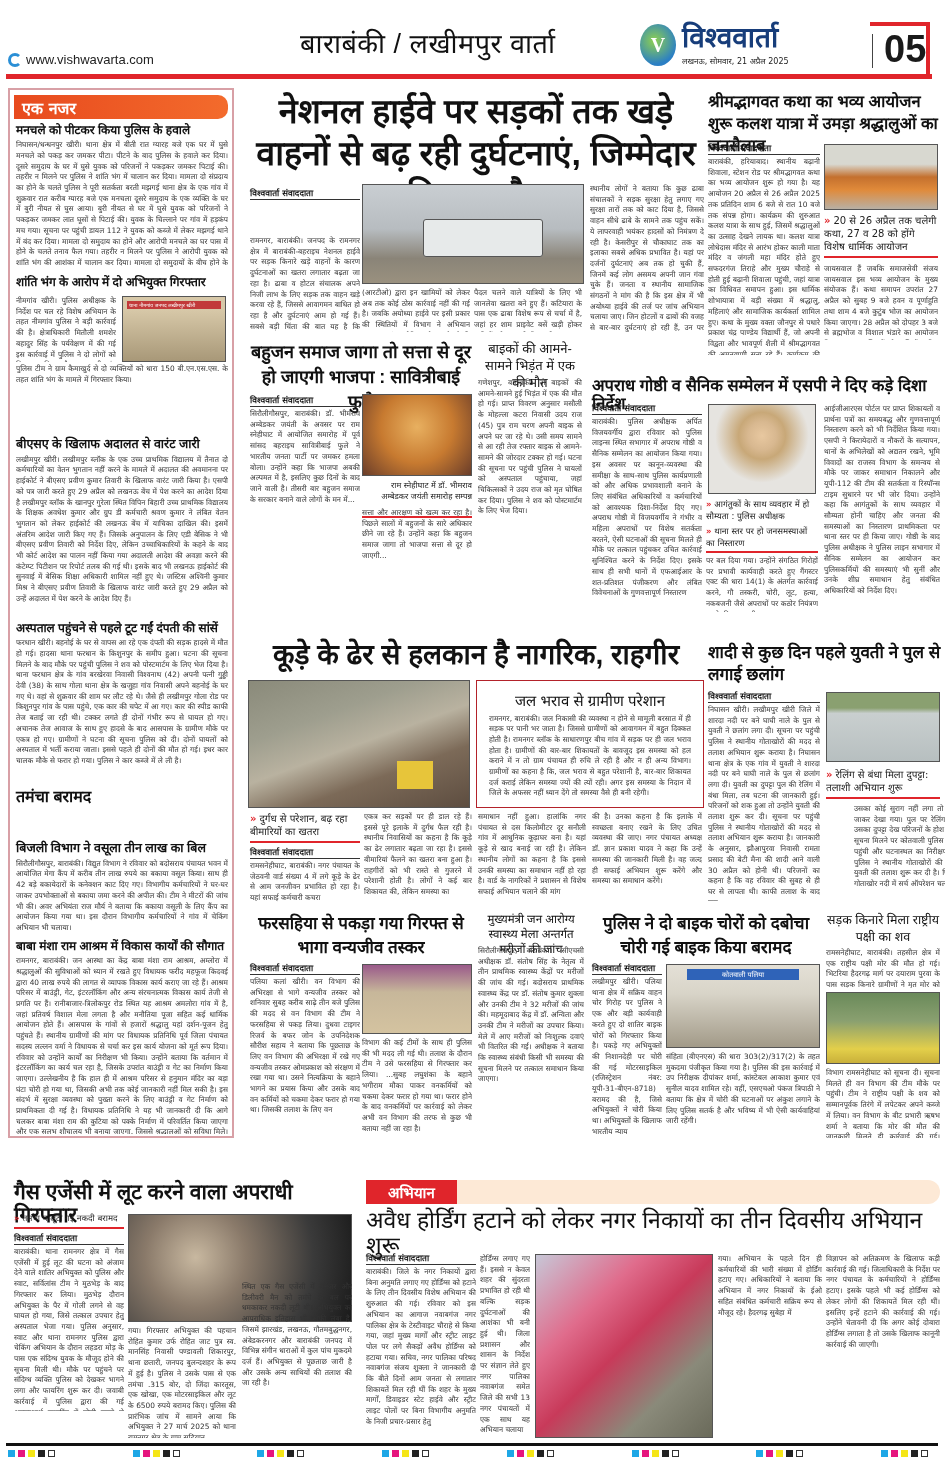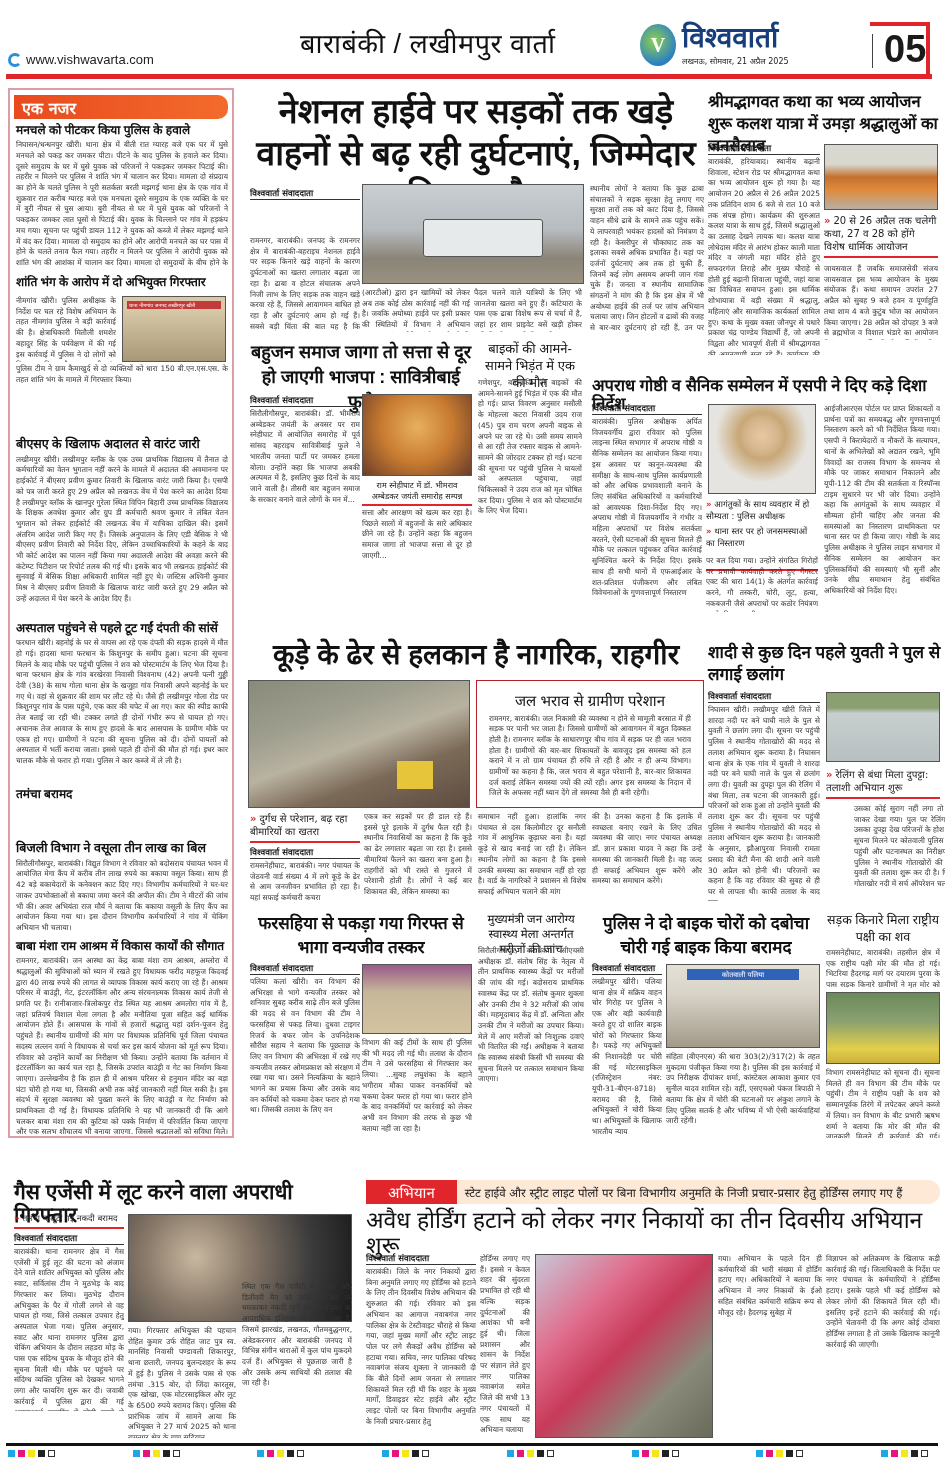--- a/index.html
+++ b/index.html
@@ -18,21 +18,21 @@
 .col-box{border:2px solid #d8a0a6;}
 .ek-nazar{left:14px;top:95px;width:214px;height:24px;background:linear-gradient(90deg,#e84a1e,#f36b2c);color:#fff;font-weight:bold;font-size:16px;padding:2px 8px;border-radius:0 10px 10px 0}
 .hl{font-family:"Liberation Sans",sans-serif;font-weight:bold;color:#111;line-height:1.1}
 .txt{font-size:7.4px;line-height:10.7px;color:#333;text-align:justify;overflow:hidden}
 .byline{font-size:8.5px;font-weight:bold;border-bottom:1px solid #333;padding-bottom:1px;margin-bottom:2px}
 .sub{font-size:10px;line-height:13px;color:#222;border-bottom:2px solid #e0252b;padding-bottom:3px}
 .sub .chev{color:#e0252b;font-weight:bold;margin-right:3px}
 .photo{background:#999;border:1px solid #555}
 .boxed{border:1.5px solid #b3222a;padding:12px}
 .abhiyan{left:366px;top:1180px;width:574px;height:24px;background:#fde9d6;border-radius:0 12px 12px 0;display:flex;align-items:center}
-.abhiyan-tag{background:#e0252b;color:#fff;font-size:15px;font-weight:normal;padding:2px 22px;height:24px}
+.abhiyan-tag{background:#e0252b;color:#fff;font-size:15px;font-weight:bold;padding:2px 22px;height:24px}
 .abhiyan-txt{font-size:11.5px;padding-left:8px;color:#222;white-space:nowrap}
 .foot-line{left:6px;top:1443px;width:932px;height:3px;background:#111}
 .reg{display:flex;gap:3px;align-items:center}
 .reg span{width:7px;height:7px;display:inline-block}
 </style>
 </head>
 <body>
 
 <div class="abs hdr-url">
   <span class="ie"></span>
@@ -67,21 +67,21 @@
 
 <div class="abs" style="left:16px;top:438px;width:212px">
   <div class="hl" style="font-size:12.5px">बीएसए के खिलाफ अदालत से वारंट जारी</div>
   <div class="txt" style="height:168px;margin-top:3px">लखीमपुर खीरी। लखीमपुर ब्लॉक के एक उच्च प्राथमिक विद्यालय में तैनात दो कर्मचारियों का वेतन भुगतान नहीं करने के मामले में अदालत की अवमानना पर हाईकोर्ट ने बीएसए प्रवीण कुमार तिवारी के खिलाफ वारंट जारी किया है। एसपी को पत्र जारी करते हुए 29 अप्रैल को लखनऊ बेंच में पेश करने का आदेश दिया है लखीमपुर ब्लॉक के खानपुर गुरेला स्थित विपिन बिहारी उच्च प्राथमिक विद्यालय के शिक्षक अवधेश कुमार और ग्रुप डी कर्मचारी श्रवण कुमार ने लंबित वेतन भुगतान को लेकर हाईकोर्ट की लखनऊ बेंच में याचिका दाखिल की। इसमें अंतरिम आदेश जारी किए गए हैं। जिसके अनुपालन के लिए एडी बेसिक ने भी बीएसए प्रवीण तिवारी को निर्देश दिए, लेकिन उच्चाधिकारियों के कहने के बाद भी कोर्ट आदेश का पालन नहीं किया गया अदालती आदेश की अवज्ञा करने की कंटेम्प्ट पिटीशन पर रिपोर्ट तलब की गई थी। इसके बाद भी लखनऊ हाईकोर्ट की सुनवाई में बेसिक शिक्षा अधिकारी शामिल नहीं हुए थे। जस्टिस अश्विनी कुमार मिश्र ने बीएसए प्रवीण तिवारी के खिलाफ वारंट जारी करते हुए 29 अप्रैल को उन्हें अदालत में पेश करने के आदेश दिए हैं।</div>
 </div>
 <div class="abs" style="left:16px;top:622px;width:212px">
   <div class="hl" style="font-size:12px">अस्पताल पहुंचने से पहले टूट गईं दंपती की सांसें</div>
   <div class="txt" style="height:150px;margin-top:3px">फरधान खीरी। बहनोई के घर से वापस आ रहे एक दंपती की सड़क हादसे में मौत हो गई। हादसा थाना फरधान के किशुनपुर के समीप हुआ। घटना की सूचना मिलने के बाद मौके पर पहुंची पुलिस ने शव को पोस्टमार्टम के लिए भेज दिया है। थाना फरधान क्षेत्र के गांव बरखेरवा निवासी विश्वनाथ (42) अपनी पत्नी गुड्डी देवी (38) के साथ गोला थाना क्षेत्र के खजुहा गांव निवासी अपने बहनोई के घर गए थे। वहां से शुक्रवार की शाम घर लौट रहे थे। जैसे ही लखीमपुर गोला रोड पर किशुनपुर गांव के पास पहुंचे, एक कार की चपेट में आ गए। कार की स्पीड काफी तेज बताई जा रही थी। टक्कर लगते ही दोनों गंभीर रूप से घायल हो गए। अचानक तेज आवाज के साथ हुए हादसे के बाद आसपास के ग्रामीण मौके पर एकत्र हो गए। ग्रामीणों ने घटना की सूचना पुलिस को दी। दोनों घायलों को अस्पताल में भर्ती कराया जाता। इससे पहले ही दोनों की मौत हो गई। इधर कार चालक मौके से फरार हो गया। पुलिस ने कार कब्जे में ले ली है।</div>
 </div>
 <div class="abs" style="left:16px;top:788px;width:212px">
-  <div class="hl" style="font-size:12px">तमंचा बरामद</div>
+  <div class="hl" style="font-size:16px">तमंचा बरामद</div>
 </div>
 <div class="abs" style="left:16px;top:842px;width:212px">
   <div class="hl" style="font-size:12.5px">बिजली विभाग ने वसूला तीन लाख का बिल</div>
   <div class="txt" style="height:76px;margin-top:3px">सिरौलीगौसपुर, बाराबंकी। विद्युत विभाग ने रविवार को बदोसराय पंचायत भवन में आयोजित मेगा कैंप में करीब तीन लाख रुपये का बकाया वसूल किया। साथ ही 42 बड़े बकायेदारों के कनेक्शन काट दिए गए। विभागीय कर्मचारियों ने घर-घर जाकर उपभोक्ताओं से बकाया जमा करने की अपील की। टीम ने मीटरों की जांच भी की। अवर अभियंता राज मौर्य ने बताया कि बकाया वसूली के लिए कैंप का आयोजन किया गया था। इस दौरान विभागीय कर्मचारियों ने गांव में चेकिंग अभियान भी चलाया।</div>
 </div>
 <div class="abs" style="left:16px;top:940px;width:212px">
   <div class="hl" style="font-size:12px">बाबा मंशा राम आश्रम में विकास कार्यों की सौगात</div>
   <div class="txt" style="height:178px;margin-top:3px">रामनगर, बाराबंकी। जन आस्था का केंद्र बाबा मंशा राम आश्रम, अम्लोरा में श्रद्धालुओं की सुविधाओं को ध्यान में रखते हुए विधायक फरीद महफूज किदवई द्वारा 40 लाख रुपये की लागत से व्यापक विकास कार्य कराए जा रहे हैं। आश्रम परिसर में बाउंड्री, गेट, इंटरलॉकिंग और अन्य संरचनात्मक विकास कार्य तेजी से प्रगति पर हैं। रानीबाजार-त्रिलोकपुर रोड स्थित यह आश्रम अमलोरा गांव में है, जहां प्रतिवर्ष विशाल मेला लगता है और मनौतिया पूजा सहित कई धार्मिक आयोजन होते हैं। आसपास के गांवों से हजारों श्रद्धालु यहां दर्शन-पूजन हेतु पहुंचते हैं। स्थानीय ग्रामीणों की मांग पर विधायक प्रतिनिधि पूर्व जिला पंचायत सदस्य लल्लन वर्मा ने विधायक से चर्चा कर इस कार्य योजना को मूर्त रूप दिया। रविवार को उन्होंने कार्यों का निरीक्षण भी किया। उन्होंने बताया कि वर्तमान में इंटरलॉकिंग का कार्य चल रहा है, जिसके उपरांत बाउंड्री व गेट का निर्माण किया जाएगा। उल्लेखनीय है कि हाल ही में आश्रम परिसर से हनुमान मंदिर का बड़ा घंटा चोरी हो गया था, जिसकी अभी तक कोई जानकारी नहीं मिल सकी है। इस संदर्भ में सुरक्षा व्यवस्था को पुख्ता करने के लिए बाउंड्री व गेट निर्माण को प्राथमिकता दी गई है। विधायक प्रतिनिधि ने यह भी जानकारी दी कि आगे चलकर बाबा मंशा राम की कुटिया को पक्के निर्माण में परिवर्तित किया जाएगा और एक सुलभ शौचालय भी बनाया जाएगा, जिससे श्रद्धालुओं को सुविधा मिले। उन्होंने बताया कि श्रद्धालुओं और ग्रामीणों की राय से अन्य आवश्यक कार्य भी योजना में जोड़े जाएंगे।</div>
 </div>
 
@@ -107,33 +107,33 @@
   <div class="sub"><span class="chev">»</span><span>20 से 26 अप्रैल तक चलेगी कथा, 27 व 28 को होंगे विशेष धार्मिक आयोजन</span></div>
 </div>
 <div class="abs txt" style="left:824px;top:264px;width:114px;height:76px">जायसवाल हैं जबकि समाजसेवी संजय जायसवाल इस भव्य आयोजन के मुख्य संयोजक हैं। कथा समापन उपरांत 27 अप्रैल को सुबह 9 बजे हवन व पूर्णाहुति तथा शाम 4 बजे कुटुंब भोज का आयोजन किया जाएगा। 28 अप्रैल को दोपहर 3 बजे से ब्रह्मभोज व विशाल भंडारे का आयोजन किया जाएगा, जिसमें क्षेत्रवासियों सहित श्रद्धालुओं को प्रसाद वितरित किया जाएगा।</div>
 
 <div class="abs hl" style="left:248px;top:340px;width:226px;font-size:18px;line-height:25px;text-align:center">बहुजन समाज जागा तो सत्ता से दूर हो जाएगी भाजपा : सावित्रीबाई फुले</div>
 <div class="abs" style="left:250px;top:394px;width:110px">
   <div class="byline">विश्ववार्ता संवाददाता</div>
   <div class="txt" style="height:218px">सिरौलीगौसपुर, बाराबंकी। डॉ. भीमराव अम्बेडकर जयंती के अवसर पर राम स्नेहीघाट में आयोजित समारोह में पूर्व सांसद बहराइच सावित्रीबाई फुले ने भारतीय जनता पार्टी पर जमकर हमला बोला। उन्होंने कहा कि भाजपा अबकी अल्पमत में है, इसलिए कुछ दिनों के बाद जाने वाली है। तीसरी बार बहुजन समाज के सरकार बनाने वाले लोगों के मन में...</div>
 </div>
 <div class="abs photo" style="left:362px;top:394px;width:110px;height:82px;background:radial-gradient(circle at 50% 40%,#e8b060,#c77a30 50%,#6a3d2a 100%)"></div>
-<div class="abs" style="left:362px;top:480px;width:110px;font-size:8px;line-height:11px;text-align:center;border-bottom:2px solid #e0252b;padding-bottom:2px">राम स्नेहीघाट में डॉ. भीमराव अम्बेडकर जयंती समारोह सम्पन्न</div>
+<div class="abs" style="left:362px;top:480px;width:110px;font-size:8px;line-height:11px;text-align:right;border-bottom:2px solid #e0252b;padding-bottom:14px">राम स्नेहीघाट में डॉ. भीमराव अम्बेडकर जयंती समारोह सम्पन्न</div>
 <div class="abs txt" style="left:362px;top:508px;width:110px;height:104px">सत्ता और आरक्षण को खत्म कर रहा है। पिछले सालों में बहुजनों के सारे अधिकार छीने जा रहे हैं। उन्होंने कहा कि बहुजन समाज जागा तो भाजपा सत्ता से दूर हो जाएगी...</div>
 
 <div class="abs hl" style="left:478px;top:340px;width:104px;font-size:13px;line-height:17px;text-align:center;font-weight:normal">बाइकों की आमने-सामने भिड़ंत में एक की मौत</div>
 <div class="abs txt" style="left:478px;top:378px;width:104px;height:234px">गणेशपुर, बाराबंकी। दो बाइकों की आमने-सामने हुई भिड़ंत में एक की मौत हो गई। प्राप्त विवरण अनुसार मसौली के मोहल्ला कटरा निवासी उदय राज (45) पुत्र राम चरण अपनी बाइक से अपने घर जा रहे थे। उसी समय सामने से आ रही तेज रफ्तार बाइक से आमने-सामने की जोरदार टक्कर हो गई। घटना की सूचना पर पहुंची पुलिस ने घायलों को अस्पताल पहुंचाया, जहां चिकित्सकों ने उदय राज को मृत घोषित कर दिया। पुलिस ने शव को पोस्टमार्टम के लिए भेज दिया।</div>
 
 <div class="abs hl" style="left:592px;top:376px;width:350px;font-size:16.5px">अपराध गोष्ठी व सैनिक सम्मेलन में एसपी ने दिए कड़े दिशा निर्देश</div>
 <div class="abs" style="left:592px;top:402px;width:110px">
   <div class="byline">विश्ववार्ता संवाददाता</div>
   <div class="txt" style="height:196px">बाराबंकी। पुलिस अधीक्षक अर्पित विजयवर्गीय द्वारा रविवार को पुलिस लाइन्स स्थित सभागार में अपराध गोष्ठी व सैनिक सम्मेलन का आयोजन किया गया। इस अवसर पर कानून-व्यवस्था की समीक्षा के साथ-साथ पुलिस कार्यप्रणाली को और अधिक प्रभावशाली बनाने के लिए संबंधित अधिकारियों व कर्मचारियों को आवश्यक दिशा-निर्देश दिए गए। अपराध गोष्ठी में विजयवर्गीय ने गंभीर व महिला अपराधों पर विशेष सतर्कता बरतने, ऐसी घटनाओं की सूचना मिलते ही मौके पर तत्काल पहुंचकर उचित कार्रवाई सुनिश्चित करने के निर्देश दिए। इसके साथ ही सभी थानों में एफआईआर के शत-प्रतिशत पंजीकरण और लंबित विवेचनाओं के गुणवत्तापूर्ण निस्तारण</div>
 </div>
 <div class="abs photo" style="left:708px;top:404px;width:108px;height:90px;background:radial-gradient(circle at 50% 35%,#e8c8a0 0,#d8b890 18%,#c8a878 30%,#e6e4e0 60%)"></div>
-<div class="abs" style="left:706px;top:498px;width:112px;font-size:8.5px;line-height:12px;border-bottom:2px solid #e0252b;padding-bottom:20px">
+<div class="abs" style="left:706px;top:498px;width:112px;font-size:8.5px;line-height:12px;border-bottom:2px solid #e0252b;padding-bottom:2px">
   <div><span class="chev" style="color:#e0252b;font-weight:bold">»</span> <span>आगंतुकों के साथ व्यवहार में हो सौम्यता : पुलिस अधीक्षक</span></div>
   <div style="margin-top:3px"><span class="chev" style="color:#e0252b;font-weight:bold">»</span> <span>थाना स्तर पर हो जनसमस्याओं का निस्तारण</span></div>
 </div>
 <div class="abs txt" style="left:706px;top:556px;width:112px;height:56px">पर बल दिया गया। उन्होंने संगठित गिरोहों पर प्रभावी कार्यवाही करते हुए गैंगस्टर एक्ट की धारा 14(1) के अंतर्गत कार्रवाई करने, गौ तस्करी, चोरी, लूट, हत्या, नकबजनी जैसे अपराधों पर कठोर नियंत्रण रखने की बात कही।</div>
 <div class="abs txt" style="left:824px;top:404px;width:116px;height:208px">आईजीआरएस पोर्टल पर प्राप्त शिकायतों व प्रार्थना पत्रों का समयबद्ध और गुणवत्तापूर्ण निस्तारण करने को भी निर्देशित किया गया। एसपी ने किरायेदारों व नौकरों के सत्यापन, थानों के अभिलेखों को अद्यतन रखने, भूमि विवादों का राजस्व विभाग के समन्वय से मौके पर जाकर समाधान निकालने और यूपी-112 की टीम की सतर्कता व रिस्पॉन्स टाइम सुधारने पर भी जोर दिया। उन्होंने कहा कि आगंतुकों के साथ व्यवहार में सौम्यता होनी चाहिए और जनता की समस्याओं का निस्तारण प्राथमिकता पर थाना स्तर पर ही किया जाए। गोष्ठी के बाद पुलिस अधीक्षक ने पुलिस लाइन सभागार में सैनिक सम्मेलन का आयोजन कर पुलिसकर्मियों की समस्याएं भी सुनीं और उनके शीघ्र समाधान हेतु संबंधित अधिकारियों को निर्देश दिए।</div>
 
 <div class="abs hl" style="left:248px;top:640px;width:456px;font-size:28px;text-align:center">कूड़े के ढेर से हलकान है नागरिक, राहगीर</div>
 <div class="abs photo" style="left:248px;top:680px;width:222px;height:128px;background:linear-gradient(160deg,#8a8a7a 0%,#9e9e8e 30%,#b9b2a0 50%,#7c6a58 70%,#5d4d40 100%)">
   <div style="position:absolute;left:148px;top:80px;width:36px;height:28px;background:#e7c53a"></div>
 </div>
@@ -192,21 +192,20 @@
   <div class="sub" style="font-size:8.5px;line-height:12px"><span class="chev">»</span><span>तमंचा व लूटी गई नकदी बरामद</span></div>
   <div class="byline" style="margin-top:3px">विश्ववार्ता संवाददाता</div>
   <div class="txt" style="height:164px">बाराबंकी। थाना रामनगर क्षेत्र में गैस एजेंसी में हुई लूट की घटना को अंजाम देने वाले शातिर अभियुक्त को पुलिस और स्वाट, सर्विलांस टीम ने मुठभेड़ के बाद गिरफ्तार कर लिया। मुठभेड़ दौरान अभियुक्त के पैर में गोली लगने से वह घायल हो गया, जिसे तत्काल उपचार हेतु अस्पताल भेजा गया। पुलिस अनुसार, स्वाट और थाना रामनगर पुलिस द्वारा चेकिंग अभियान के दौरान लहडरा मोड़ के पास एक संदिग्ध युवक के मौजूद होने की सूचना मिली थी। मौके पर पहुंचने पर संदिग्ध व्यक्ति पुलिस को देखकर भागने लगा और फायरिंग शुरू कर दी। जवाबी कार्रवाई में पुलिस द्वारा की गई आत्मरक्षार्थ फायरिंग में गोली लगने से अभियुक्त घायल हो</div>
 </div>
 <div class="abs photo" style="left:128px;top:1214px;width:224px;height:108px;background:radial-gradient(circle at 30% 40%,#c8b8a0 0,#8a7a6a 30%,#3a3a3a 70%,#1a1a1a 100%)"></div>
 <div class="abs txt" style="left:128px;top:1326px;width:108px;height:112px">गया। गिरफ्तार अभियुक्त की पहचान रोहित कुमार उर्फ रोहित जाट पुत्र स्व. मानसिंह निवासी पण्डावली शिकारपुर, थाना छतारी, जनपद बुलन्दशहर के रूप में हुई है। पुलिस ने उसके पास से एक तमंचा .315 बोर, दो जिंदा कारतूस, एक खोखा, एक मोटरसाइकिल और लूट के 6500 रुपये बरामद किए। पुलिस की प्रारंभिक जांच में सामने आया कि अभियुक्त ने 27 मार्च 2025 को थाना रामनगर क्षेत्र के ग्राम सुढ़ियान</div>
 <div class="abs txt" style="left:242px;top:1282px;width:110px;height:112px">स्थित एक गैस एजेंसी में मैनेजर और डिलीवरी मैन को तमंचे के बल पर धमकाकर नकदी लूटी थी। अभियुक्त का आपराधिक इतिहास भी काफी लंबा है, जिसमें झारखंड, लखनऊ, गौतमबुद्धनगर, अंबेडकरनगर और बाराबंकी जनपद में विभिन्न संगीन धाराओं में कुल पांच मुकदमे दर्ज हैं। अभियुक्त से पूछताछ जारी है और उसके अन्य साथियों की तलाश की जा रही है।</div>
 
 <div class="abs abhiyan">
   <div class="abhiyan-tag">अभियान</div>
-  <div class="abhiyan-txt">स्टेट हाईवे और स्ट्रीट लाइट पोलों पर बिना विभागीय अनुमति के निजी प्रचार-प्रसार हेतु होर्डिंग्स लगाए गए हैं</div>
 </div>
 <div class="abs hl" style="left:366px;top:1208px;width:574px;font-size:23px;font-weight:normal">अवैध होर्डिंग हटाने को लेकर नगर निकायों का तीन दिवसीय अभियान शुरू</div>
 <div class="abs" style="left:366px;top:1252px;width:110px">
   <div class="byline">विश्ववार्ता संवाददाता</div>
   <div class="txt" style="height:174px">बाराबंकी। जिले के नगर निकायों द्वारा बिना अनुमति लगाए गए होर्डिंग्स को हटाने के लिए तीन दिवसीय विशेष अभियान की शुरुआत की गई। रविवार को इस अभियान का आगाज नवाबगंज नगर पालिका क्षेत्र के टेस्टीवाइट चौराहे से किया गया, जहां मुख्य मार्गों और स्ट्रीट लाइट पोल पर लगे सैकड़ों अवैध होर्डिंग्स को हटाया गया। सचिव, नगर पालिका परिषद नवाबगंज संजय शुक्ला ने जानकारी दी कि बीते दिनों आम जनता से लगातार शिकायतें मिल रही थीं कि शहर के मुख्य मार्गों, डिवाइडर स्टेट हाईवे और स्ट्रीट लाइट पोलों पर बिना विभागीय अनुमति के निजी प्रचार-प्रसार हेतु</div>
 </div>
 <div class="abs txt" style="left:480px;top:1254px;width:50px;height:184px">होर्डिंग्स लगाए गए हैं। इससे न केवल शहर की सुंदरता प्रभावित हो रही थी बल्कि सड़क दुर्घटनाओं की आशंका भी बनी हुई थी। जिला प्रशासन और शासन के निर्देश पर संज्ञान लेते हुए नगर पालिका नवाबगंज समेत जिले की सभी 13 नगर पंचायतों में एक साथ यह अभियान चलाया</div>
 <div class="abs photo" style="left:535px;top:1254px;width:178px;height:184px;background:linear-gradient(135deg,#c7c7d7 0%,#e06c8c 30%,#c83a5a 50%,#8a8a7a 75%,#6a6a5a 100%)"></div>
 <div class="abs txt" style="left:718px;top:1254px;width:104px;height:184px">गया। अभियान के पहले दिन ही कर्मचारियों की भारी संख्या में होर्डिंग हटाए गए। अधिकारियों ने बताया कि अभियान में नगर निकायों के ईओ सहित संबंधित कर्मचारी सक्रिय रूप से मौजूद रहे। हैदरगढ़ सुबेहा में</div>
 <div class="abs txt" style="left:826px;top:1254px;width:114px;height:184px">विज्ञापन को अतिक्रमण के खिलाफ कड़ी कार्रवाई की गई। जिलाधिकारी के निर्देश पर नगर पंचायत के कर्मचारियों ने होर्डिंग्स हटाए। इसके पहले भी कई होर्डिंग्स को लेकर लोगों की शिकायतें मिल रही थीं। इसलिए इन्हें हटाने की कार्रवाई की गई। उन्होंने चेतावनी दी कि अगर कोई दोबारा होर्डिंग्स लगाता है तो उसके खिलाफ कानूनी कार्रवाई की जाएगी।</div>

